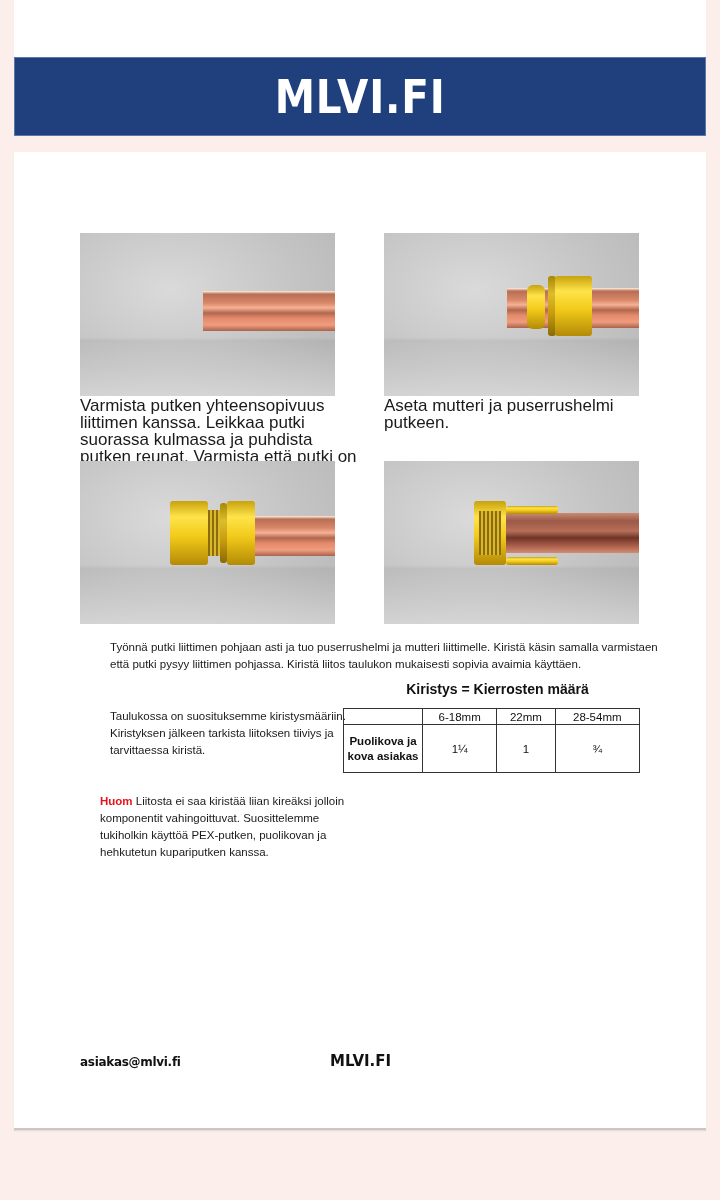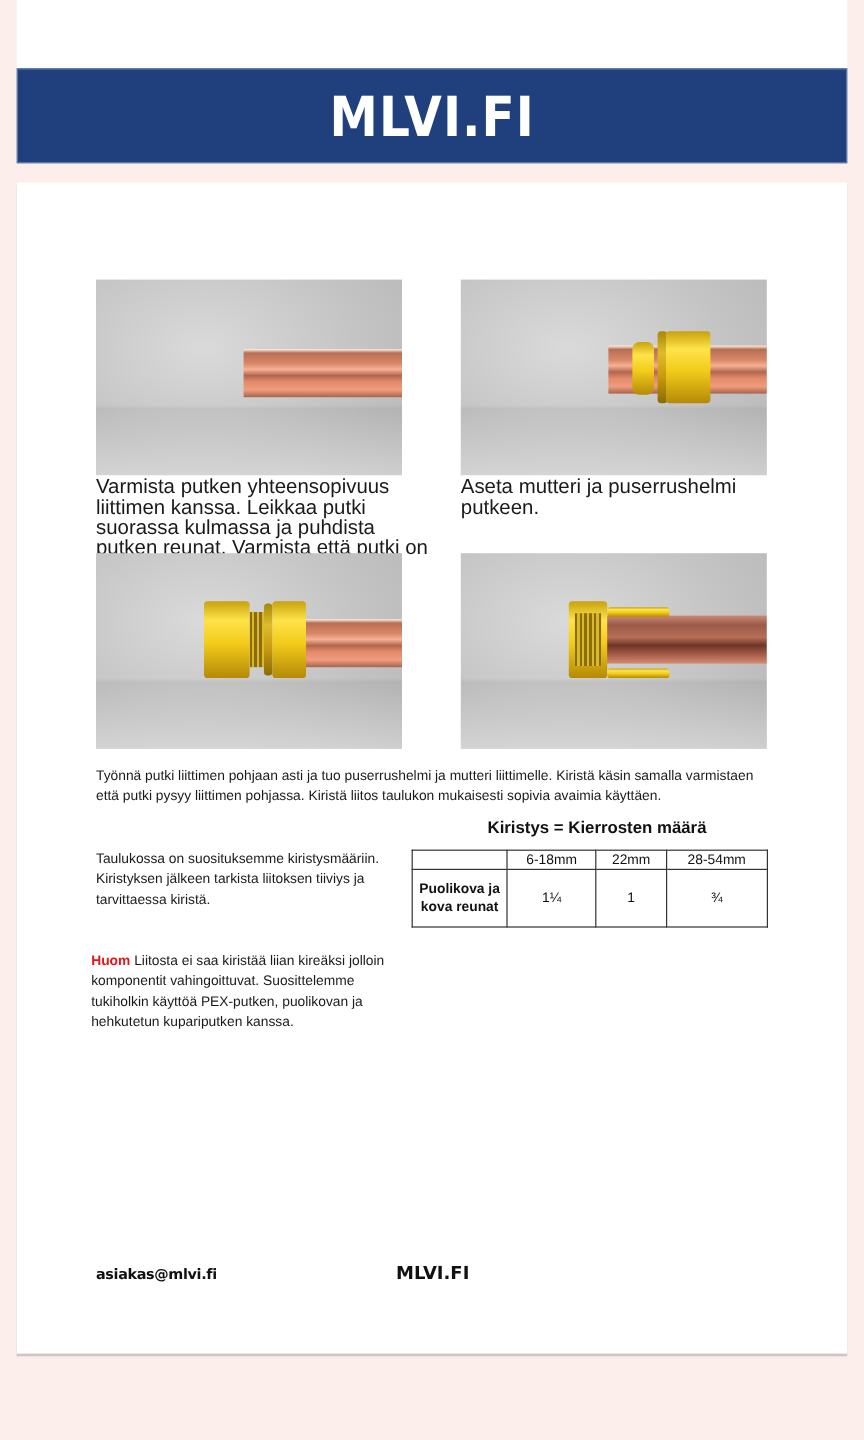--- a/index.html
+++ b/index.html
@@ -53,21 +53,21 @@
   .brass.dark {
     background: linear-gradient(180deg, #a88607 0%, #dcbd2c 30%, #c99e10 60%, #8a6a05 100%);
   }
   .thread {
     position: absolute;
     background: repeating-linear-gradient(90deg, #8b6d10 0 2px, #d9b82a 2px 4px);
   }
   .caption {
     position: absolute; font-size: 17px; line-height: 17px; color: #1a1a1a;
   }
-  .para { position: absolute; font-size: 11.5px; line-height: 17px; color: #1a1a1a; }
+  .para { position: absolute; font-size: 11.5px; line-height: 17px; color: #1a1a1a; margin-left: 30px; }
   .huom { color: #e5141b; font-weight: bold; }
   .table-title {
     position: absolute; left: 330px; top: 681px; width: 335px; text-align: center;
     font-size: 14px; font-weight: bold;
   }
   table.spec {
     position: absolute; left: 343px; top: 708px; width: 297px;
     border-collapse: collapse; font-size: 11.5px;
   }
   table.spec td, table.spec th {
@@ -125,34 +125,34 @@
   <div class="brass" style="left:90px; top:40px; width:32px; height:64px;"></div>
   <div class="thread" style="left:95px; top:50px; width:22px; height:44px;"></div>
   <div class="brass" style="left:122px; top:45px; width:52px; height:8px;"></div>
   <div class="brass" style="left:122px; top:96px; width:52px; height:8px;"></div>
 </div>
 
 <div class="para" style="left:80px; top:639px; width:560px;">Työnnä putki liittimen pohjaan asti ja tuo puserrushelmi ja mutteri liittimelle. Kiristä käsin samalla varmistaen että putki pysyy liittimen pohjassa. Kiristä liitos taulukon mukaisesti sopivia avaimia käyttäen.</div>
 
 <div class="para" style="left:80px; top:708px; width:250px;">Taulukossa on suosituksemme kiristysmääriin. Kiristyksen jälkeen tarkista liitoksen tiiviys ja tarvittaessa kiristä.</div>
 
-<div class="para" style="left:76px; top:793px; width:255px;"><span class="huom">Huom</span><span> Liitosta ei saa kiristää liian kireäksi jolloin komponentit vahingoittuvat. Suosittelemme tukiholkin käyttöä PEX-putken, puolikovan ja hehkutetun kupariputken kanssa.</span></div>
+<div class="para" style="left:70px; top:793px; width:255px;"><span class="huom">Huom</span><span> Liitosta ei saa kiristää liian kireäksi jolloin komponentit vahingoittuvat. Suosittelemme tukiholkin käyttöä PEX-putken, puolikovan ja hehkutetun kupariputken kanssa.</span></div>
 
 <div class="table-title">Kiristys = Kierrosten määrä</div>
 
 <table class="spec">
   <tbody>
   <tr class="sizes">
     <td></td>
     <td>6-18mm</td>
     <td>22mm</td>
     <td>28-54mm</td>
   </tr>
   <tr class="r1">
-    <td class="rowhead">Puolikova ja kova reunat</td>
+    <td class="rowhead">Puolikova ja kova asiakas</td>
     <td>1¼</td>
     <td>1</td>
     <td>¾</td>
   </tr>
 </tbody>
   </table>
 
 <div class="footer-email">asiakas@mlvi.fi</div>
 <div class="footer-brand">MLVI.FI</div>
 

